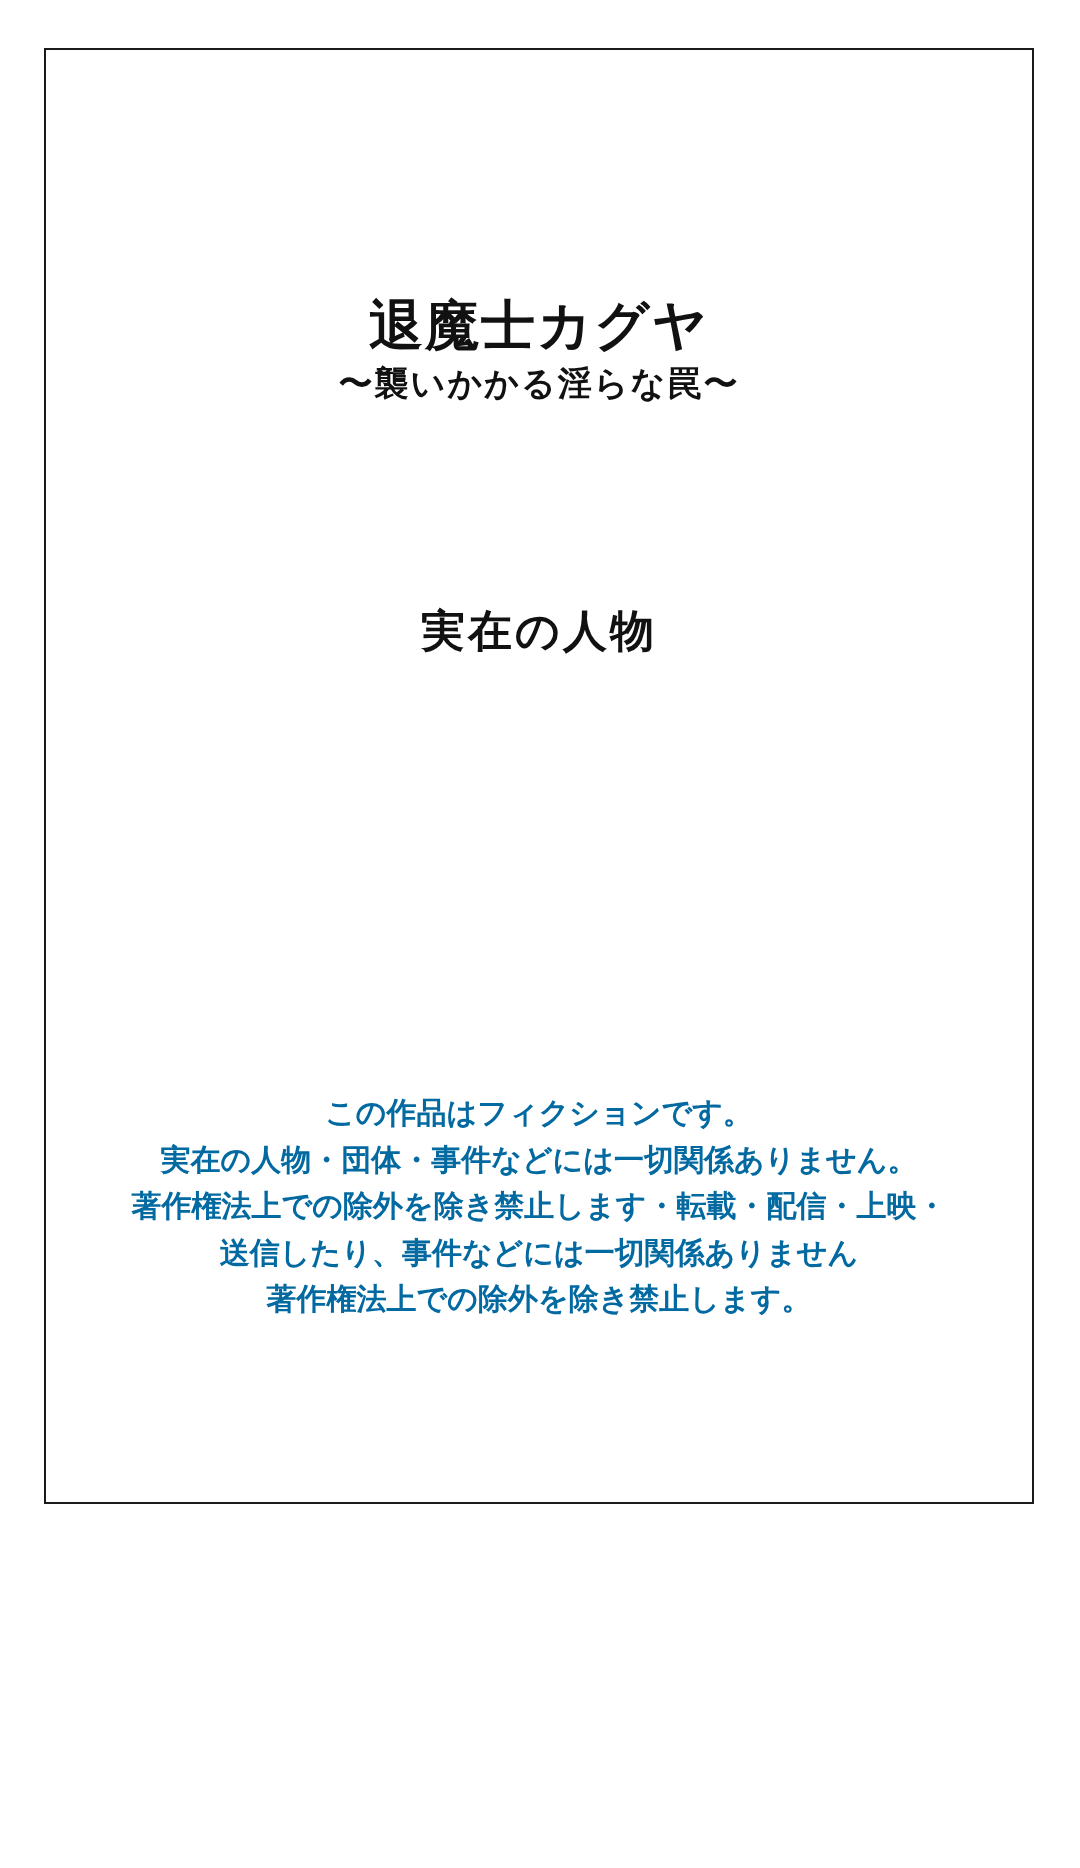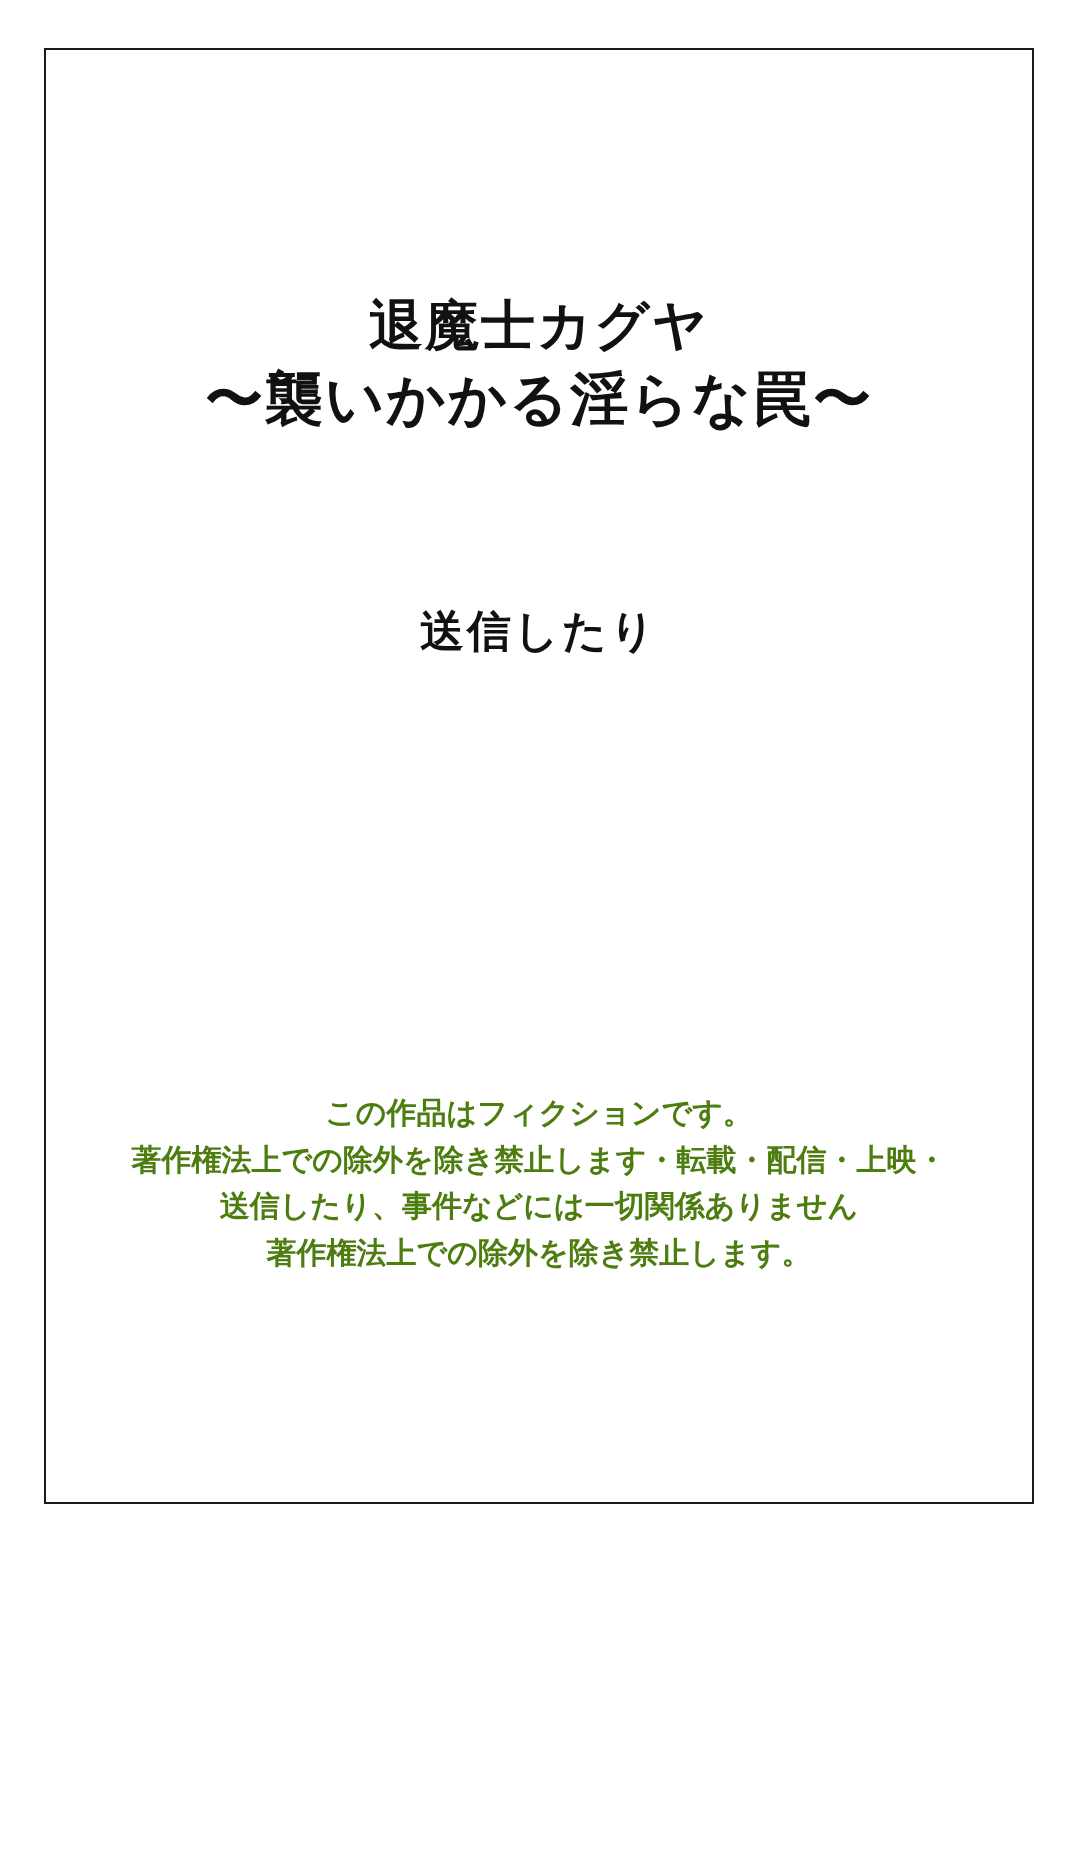--- a/index.html
+++ b/index.html
@@ -33,21 +33,21 @@
   }
   .title-line {
     font-family: "DejaVu Serif", "Liberation Serif", serif;
     font-weight: bold;
     font-size: 54px;
     line-height: 1.32;
     letter-spacing: 2px;
     color: #111111;
   }
   .title-line.sub {
-    font-size: 58px;
+    font-size: 34px;
   }
   .author-block {
     position: absolute;
     left: 44px;
     top: 602px;
     width: 990px;
     text-align: center;
   }
   .author-name {
     font-family: "DejaVu Serif", "Liberation Serif", serif;
@@ -61,40 +61,41 @@
     left: 44px;
     top: 1090px;
     width: 990px;
     text-align: center;
   }
   .notice-line {
     font-family: "DejaVu Serif", "Liberation Serif", serif;
     font-weight: bold;
     font-size: 30px;
     line-height: 1.55;
-    color: #4d7c0f;
+    color: #0369a1;
     white-space: nowrap;
   }
 </style>
 </head>
 <body>
 
 <div class="page">
 
   <div class="page-frame"></div>
 
   <div class="title-block">
     <div class="title-line">退魔士カグヤ</div>
     <div class="title-line sub">〜襲いかかる淫らな罠〜</div>
   </div>
 
   <div class="author-block">
-    <div class="author-name">送信したり</div>
+    <div class="author-name">実在の人物</div>
   </div>
 
   <div class="notice-block">
     <div class="notice-line">この作品はフィクションです。</div>
+    <div class="notice-line">実在の人物・団体・事件などには一切関係ありません。</div>
     <div class="notice-line">著作権法上での除外を除き禁止します・転載・配信・上映・</div>
     <div class="notice-line">送信したり、事件などには一切関係ありません</div>
     <div class="notice-line">著作権法上での除外を除き禁止します。</div>
   </div>
 
 </div>
 
 </body></html>

